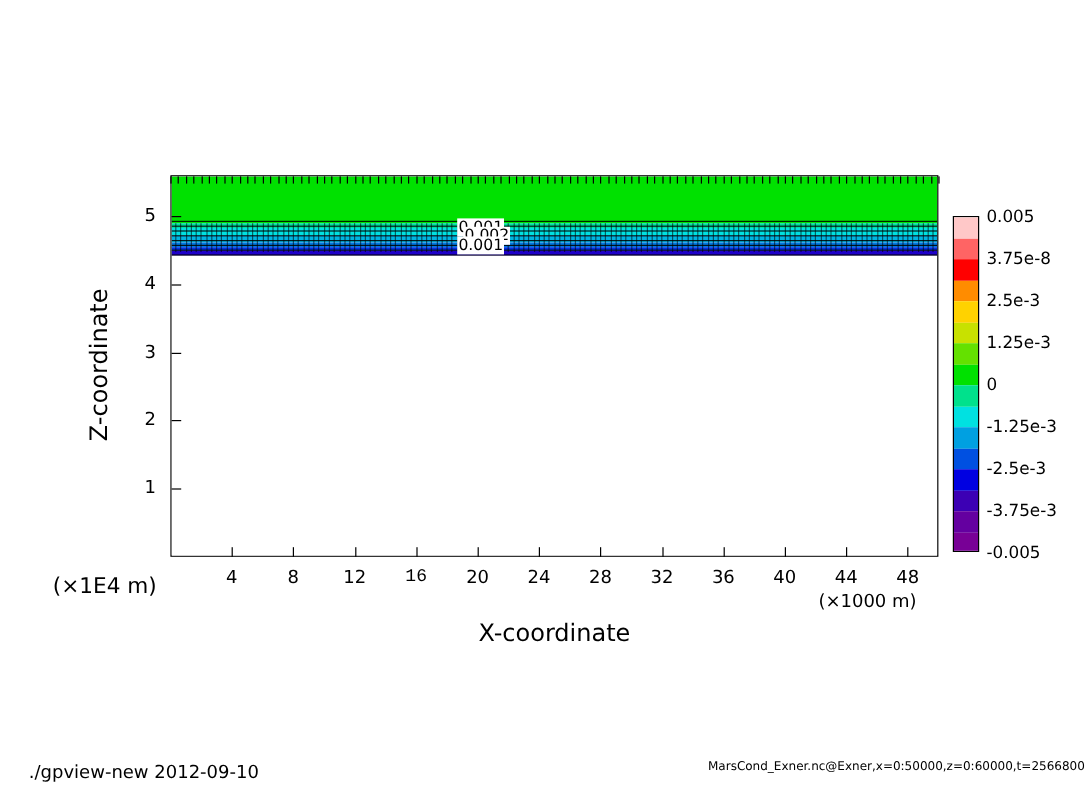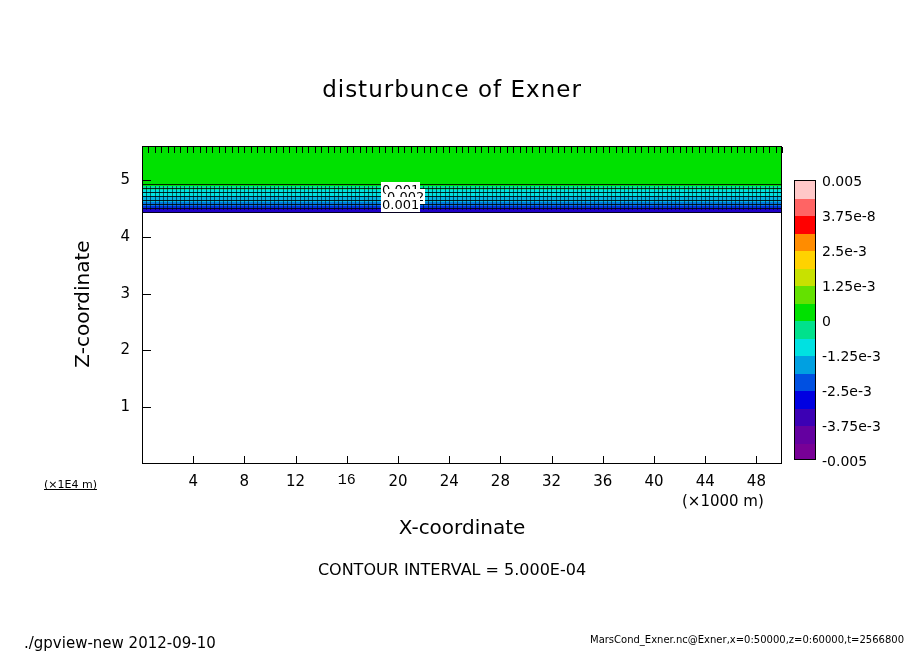--- a/index.html
+++ b/index.html
@@ -89,21 +89,21 @@
     color: #000;
   }
   #x-axis-title {
     left: 142px; top: 515px; width: 640px;
     text-align: center;
     font-size: 20px;
     color: #000;
   }
   #x-unit-left {
     left: 44px; top: 478px;
-    font-size: 11px; color: #000; text-decoration: underline;
+    font-size: 18px; color: #000;
   }
   #x-unit-right {
     left: 682px; top: 492px;
     font-size: 15px; color: #000;
   }
 
   
   #colorbar {
     left: 794px; top: 180px;
     width: 22px; height: 280px;
@@ -139,21 +139,20 @@
     left: 590px; top: 634px;
     font-size: 10px; color: #000;
     white-space: nowrap;
   }
 </style>
 </head>
 <body>
 
 <div id="page">
 
-  <div class="abs" id="chart-title">disturbunce of Exner</div>
 
   <div class="abs" id="plot-frame">
     <div id="field-bands">
         <div class="band" style="top: 0px; height: 38.6143px; background: rgb(0, 225, 0);"></div>
         <div class="band" style="top: 38.6143px; height: 4.54286px; background: rgb(0, 225, 160);"></div>
         <div class="band" style="top: 43.1571px; height: 5.67857px; background: rgb(0, 225, 225);"></div>
         <div class="band" style="top: 48.8357px; height: 5.67857px; background: rgb(0, 180, 225);"></div>
         <div class="band" style="top: 54.5143px; height: 4.54286px; background: rgb(0, 120, 225);"></div>
         <div class="band" style="top: 59.0571px; height: 3.40714px; background: rgb(0, 50, 225);"></div>
         <div class="band" style="top: 62.4643px; height: 3.40714px; background: rgb(30, 0, 200);"></div>
@@ -492,17 +491,16 @@
       <div class="cb-tick-label" style="top: 208px;">3.75e-8</div>
       <div class="cb-tick-label" style="top: 243px;">2.5e-3</div>
       <div class="cb-tick-label" style="top: 278px;">1.25e-3</div>
       <div class="cb-tick-label" style="top: 313px;">0</div>
       <div class="cb-tick-label" style="top: 348px;">-1.25e-3</div>
       <div class="cb-tick-label" style="top: 383px;">-2.5e-3</div>
       <div class="cb-tick-label" style="top: 418px;">-3.75e-3</div>
       <div class="cb-tick-label" style="top: 453px;">-0.005</div>
     </div>
 
-  <div class="abs" id="contour-interval">CONTOUR INTERVAL = 5.000E-04</div>
   <div class="abs" id="footer-left">./gpview-new   2012-09-10</div>
   <div class="abs" id="footer-right">MarsCond_Exner.nc@Exner,x=0:50000,z=0:60000,t=2566800</div>
 
 </div>
 
 </body></html>

